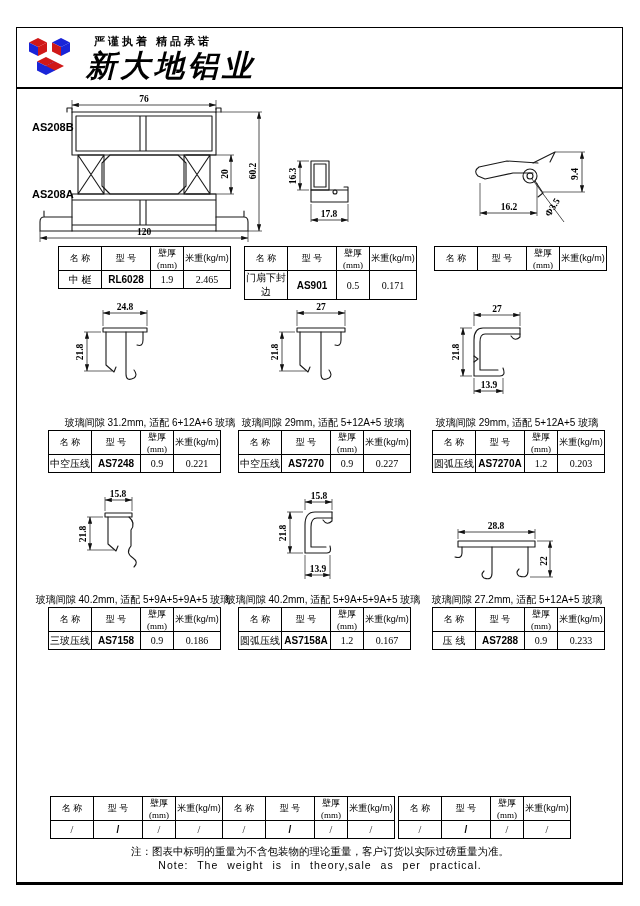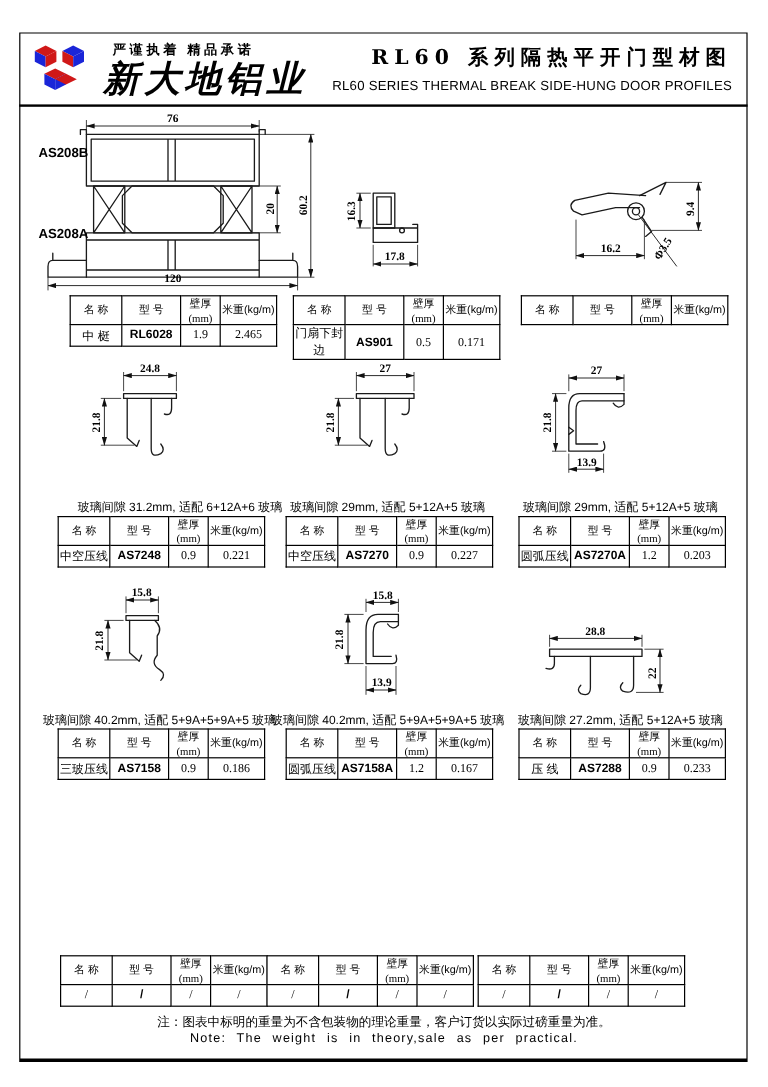--- a/index.html
+++ b/index.html
@@ -67,22 +67,20 @@
     </g>
     <g>
       <polygon points="20,20 29,24.5 20,29 11,24.5" fill="#d01818"></polygon>
       <polygon points="11,24.5 20,29 20,38 11,33.5" fill="#1a25d8"></polygon>
       <polygon points="29,24.5 20,29 20,38 29,33.5" fill="#1a25d8"></polygon>
       <polygon points="29,24.5 38,29 29,33.5 20,29" fill="#d01818"></polygon>
     </g>
   </svg>
   <div class="slogan">严谨执着 精品承诺</div>
   <div class="company">新大地铝业</div>
-  <div class="title-cn">RL60 系列隔热平开门型材图</div>
-  <div class="title-en">RL60 SERIES THERMAL BREAK SIDE-HUNG DOOR PROFILES</div>
 
   <svg style="left:20px; top:95px;" width="250" height="148" viewBox="0 0 250 148">
     <path class="prof" d="M52,17 H196 V60 H52 Z"></path>
     <path class="prof" d="M56,21 H192 V56 H56 Z M120,21 V56 M126,21 V56"></path>
     <path class="prof" d="M52,17 v-4 h-5 v4 M196,17 v-4 h5 v4"></path>
     <path class="prof" d="M58,60 h26 v39 h-26 z M58,60 L84,99 M84,60 L58,99"></path>
     <path class="prof" d="M164,60 h26 v39 h-26 z M164,60 L190,99 M190,60 L164,99"></path>
     <path class="prof" d="M90,60 H158 L166,68 V91 L158,99 H90 L82,91 V68 Z"></path>
     <path class="prof" d="M52,99 H196 V136 H52 Z M52,105 H196 M52,130 H196 M120,105 V130 M126,105 V130"></path>
     <path class="prof" d="M52,122 H24 Q20,122 20,127 V136 H52 M24,122 V116"></path>

